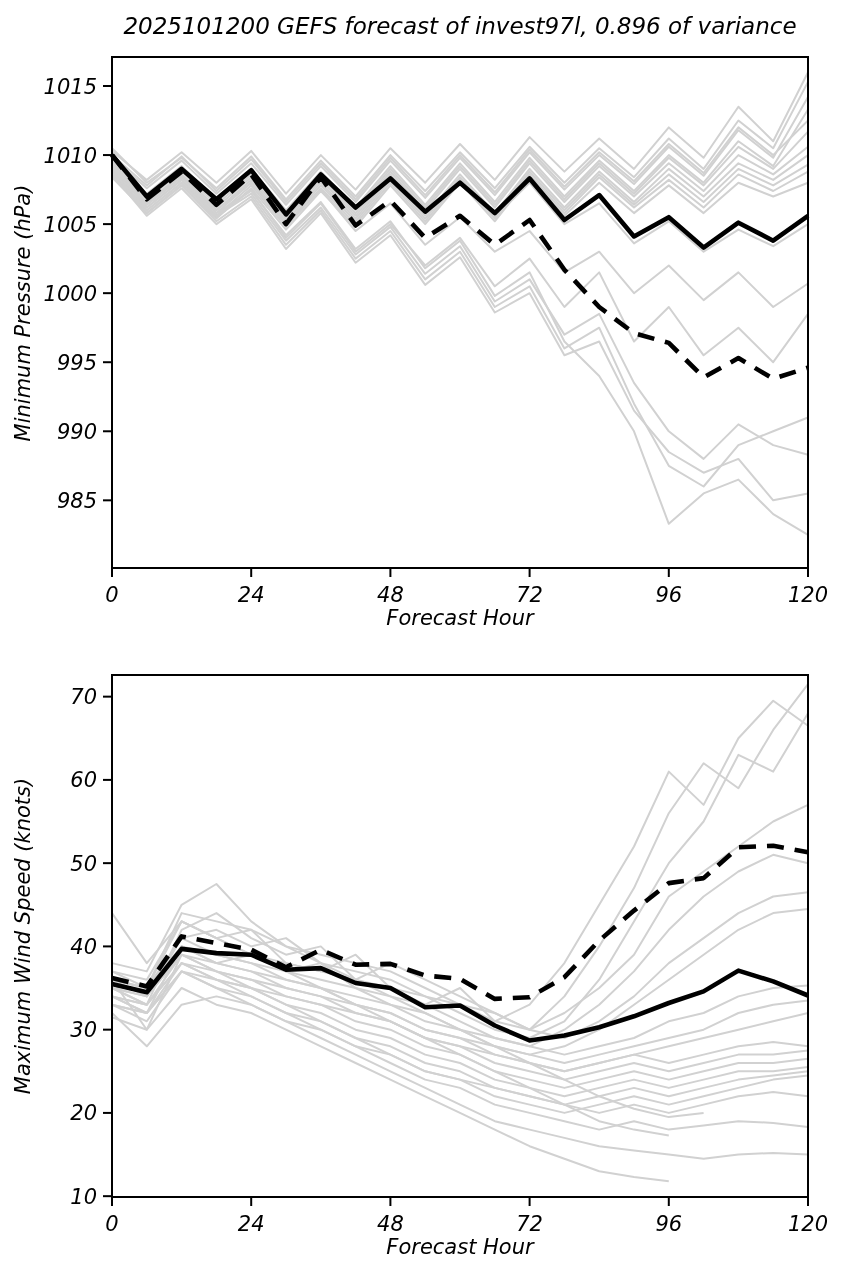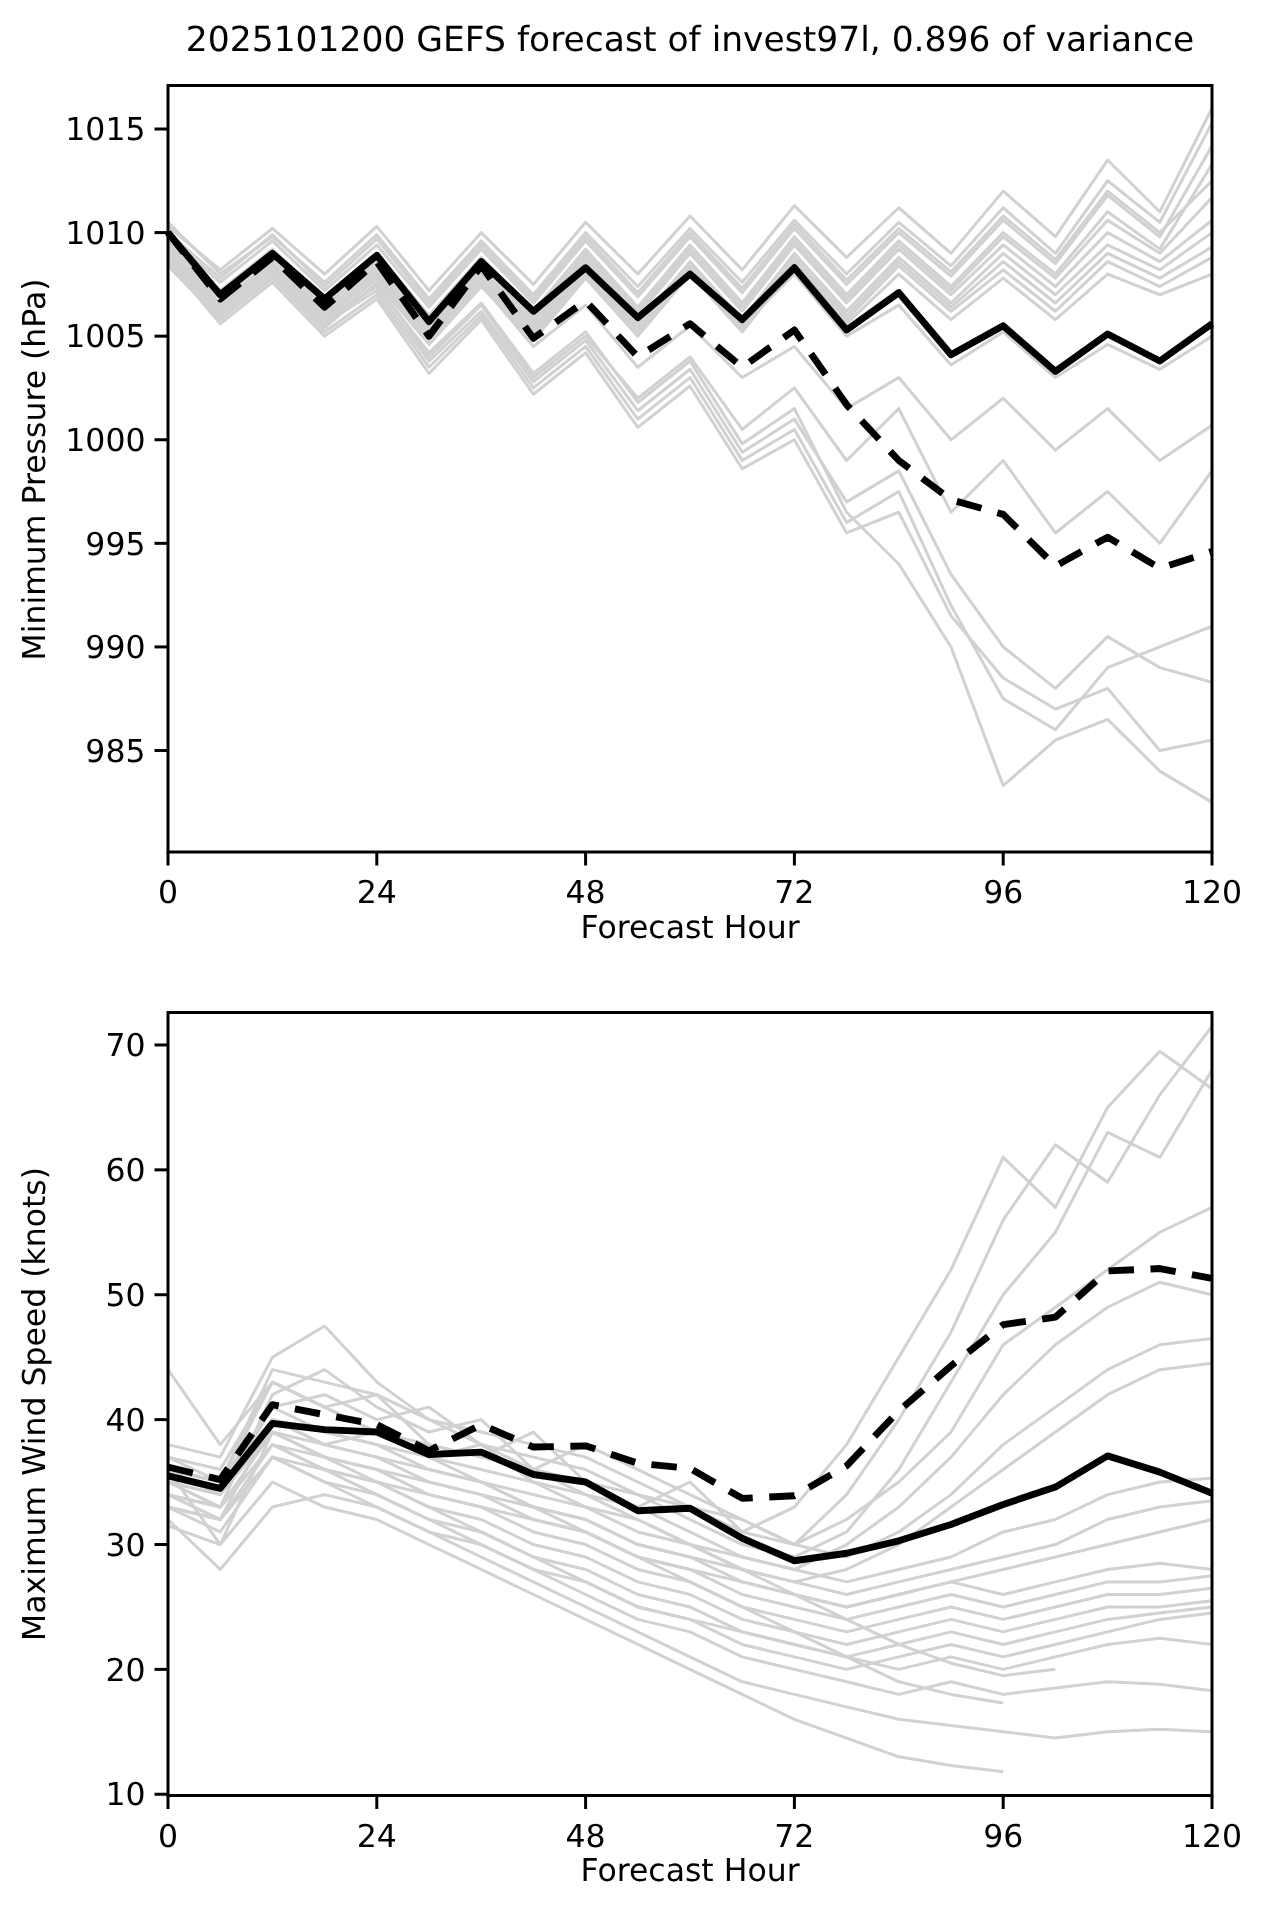--- a/index.html
+++ b/index.html
@@ -2,20 +2,21 @@
 <html><head>
 <meta charset="utf-8">
 <style>
   html,body{margin:0;padding:0;background:#ffffff;}
   .figure{
     position:relative;
     width:843px;height:1279px;
     background:#ffffff;
     font-family:"DejaVu Sans", sans-serif;
     overflow:hidden;
+    font-style:italic;
   }
   svg{display:block;}
   text{fill:#000000;}
   .fig-title{font-size:23px;}
   .tick-label{font-size:21px;}
   .axis-label{font-size:21px;}
 </style>
 </head>
 <body>
 

